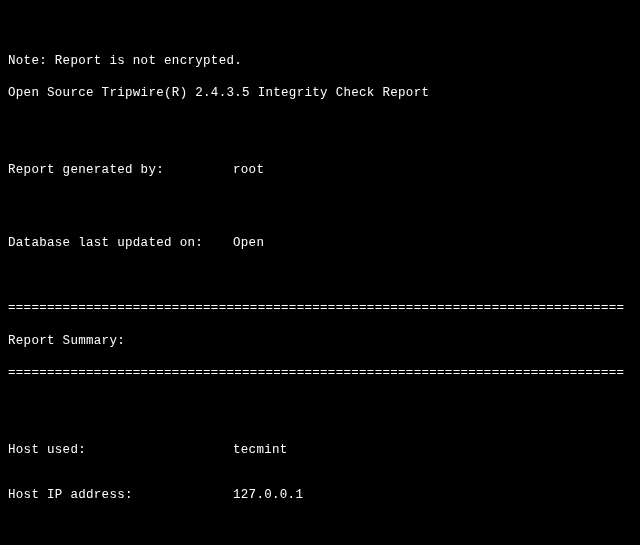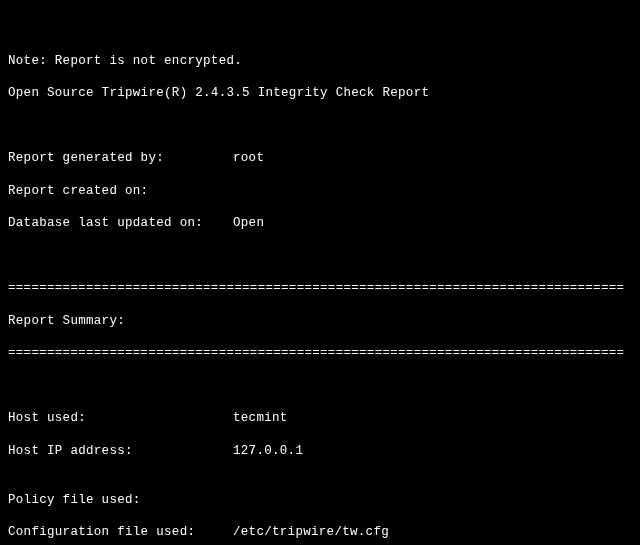--- a/index.html
+++ b/index.html
@@ -1,28 +1,28 @@
 <!DOCTYPE html>
 <html><head>
   <meta charset="utf-8">
   <style>
     body { background:#000; color:#fff; font-family:"Courier New",monospace; font-size:12.5px; line-height:1.3; margin:0; padding:4px 8px; white-space:pre; width:640px; box-sizing:border-box; letter-spacing:0.3px; }
-    .row { display:flex; }
+    .row { display:flex;margin-top:12px; }
     .lab { width:225px; }
     .val { flex:1; }
   </style>
 </head>
 <body>
 
 
 <div>Note: Report is not encrypted.</div>
 <div>Open Source Tripwire(R) 2.4.3.5 Integrity Check Report</div>
 <div> </div>
 <div class="row"><span class="lab">Report generated by:</span><span class="val">root</span></div>
-<div class="row"><span class="lab">Report created on:</span></div>
+<div class="row"></div>
 <div class="row"><span class="lab">Database last updated on:</span><span class="val">Open</span></div>
 <div> </div>
 <div>===============================================================================</div>
 <div>Report Summary:</div>
 <div>===============================================================================</div>
 <div> </div>
 <div class="row"><span class="lab">Host used:</span><span class="val">tecmint</span></div>
 <div class="row"><span class="lab">Host IP address:</span><span class="val">127.0.0.1</span></div>
 <div class="row"></div>
 <div class="row"><span class="lab">Policy file used:</span></div>

